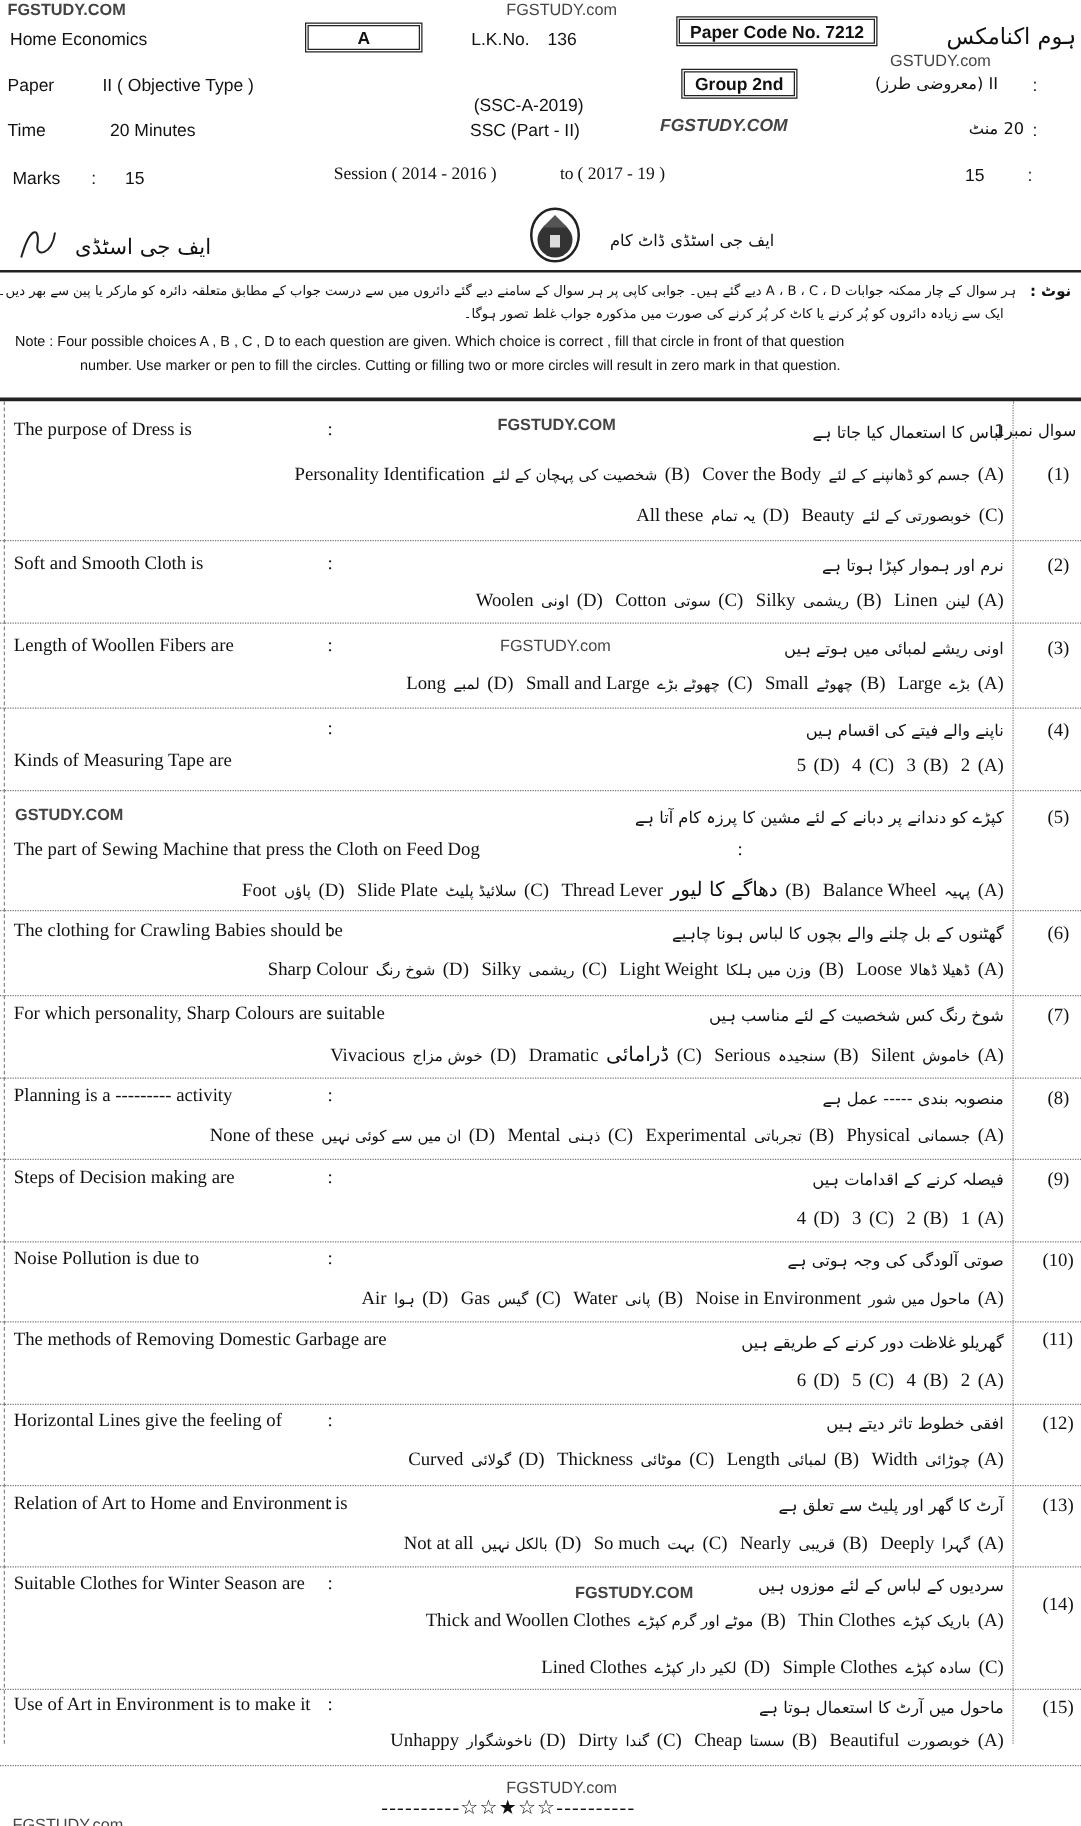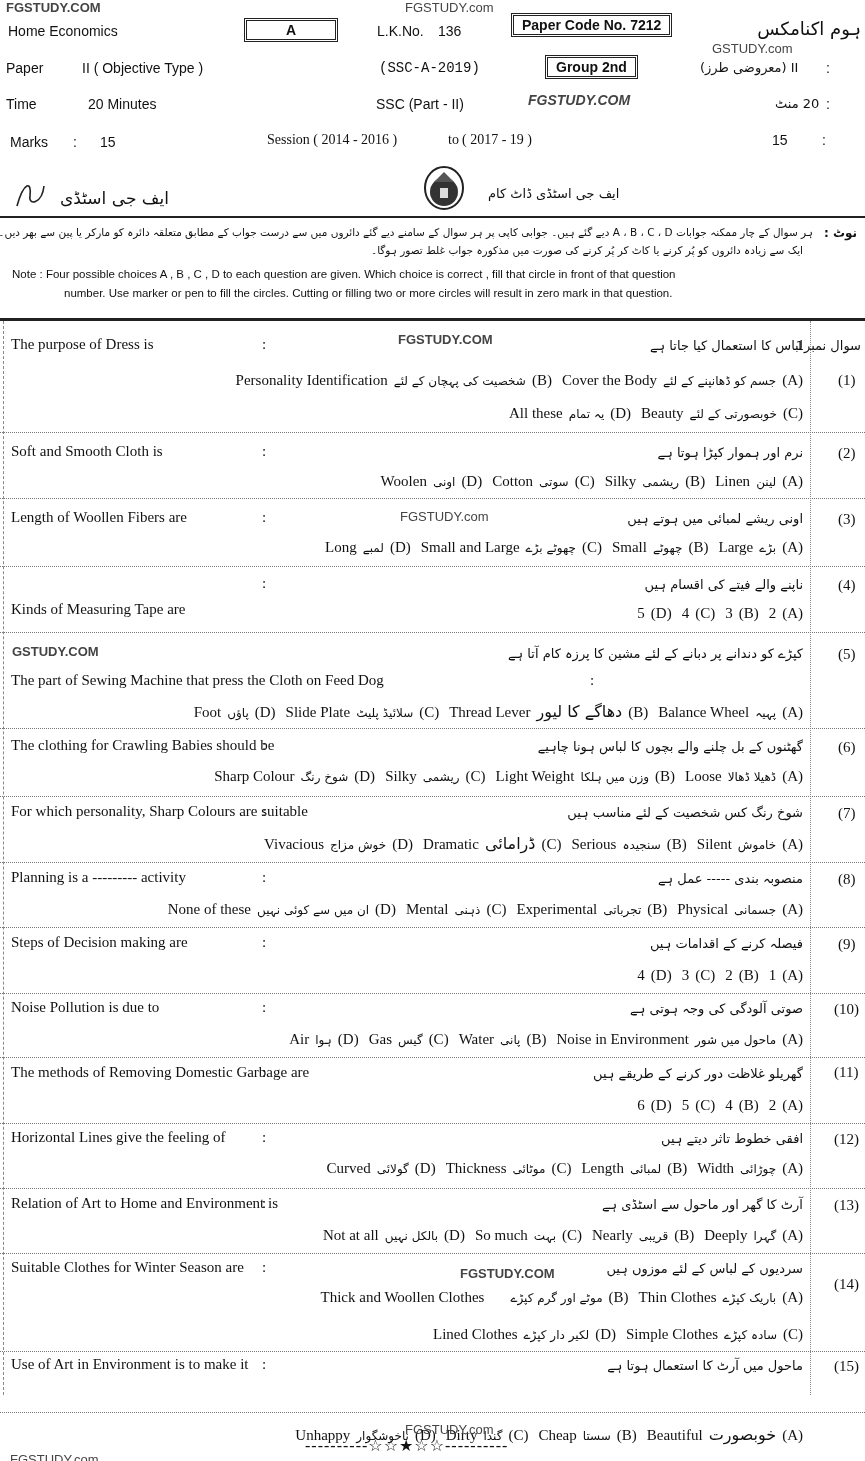--- a/index.html
+++ b/index.html
@@ -25,26 +25,26 @@
 <div class="abs wm" style="left:6px;top:0px;">FGSTUDY.COM</div>
 <div class="abs wm-thin" style="left:405px;top:0px;">FGSTUDY.com</div>
 <div class="abs wm-thin" style="left:712px;top:41px;">GSTUDY.com</div>
 <div class="abs wm" style="left:528px;top:92px;font-style:italic;font-size:14px;">FGSTUDY.COM</div>
 
 <div>
   <div class="abs hdr" style="left:8px;top:23px;">Home Economics</div>
   <div class="abs box" style="left:244px;top:18px;width:72px;text-align:center;">A</div>
   <div class="abs hdr" style="left:377px;top:23px;">L.K.No.</div>
   <div class="abs hdr" style="left:438px;top:23px;">136</div>
-  <div class="abs box" style="left:511px;top:13px;">Paper Code No. 7212</div>
+  <div class="abs box" style="left:541px;top:13px;">Paper Code No. 7212</div>
   <div class="abs urdu" style="right:4px;top:18px;font-size:18px;">ہوم اکنامکس</div>
 
   <div class="abs hdr" style="left:6px;top:60px;">Paper</div>
   <div class="abs hdr" style="left:82px;top:60px;">II ( Objective Type )</div>
-  <div class="abs hdr" style="left:379px;top:60px;font-family:Liberation Mono, monospace;">(SSC-A-2019)</div>
+  <div class="abs hdr" style="left:379px;top:76px;">(SSC-A-2019)</div>
   <div class="abs box" style="left:545px;top:55px;">Group 2nd</div>
   <div class="abs urdu" style="left:700px;top:60px;">II (معروضی طرز)</div>
   <div class="abs hdr" style="left:826px;top:60px;">:</div>
 
   <div class="abs hdr" style="left:6px;top:96px;">Time</div>
   <div class="abs hdr" style="left:88px;top:96px;">20 Minutes</div>
   <div class="abs hdr" style="left:376px;top:96px;">SSC (Part - II)</div>
   <div class="abs urdu" style="left:775px;top:96px;">20 منٹ</div>
   <div class="abs hdr" style="left:826px;top:96px;">:</div>
 
@@ -419,21 +419,21 @@
           <span>(D)</span>
           <span class="urdu" style="font-size: 12px;">گولائی</span>
           <span>Curved</span>
         </span>
       </div>
       <div class="sep" style="top: 1188px;"></div>
     </div>
     <div>
       <div class="abs q-en" style="left: 11px; top: 1195px;">Relation of Art to Home and Environment is</div>
       <div class="abs q-en" style="left: 262px; top: 1195px;">:</div>
-      <div class="abs urdu" style="right: 62px; top: 1197px; font-size: 13px;">آرٹ کا گھر اور ماحول سے اسٹڈی ہے</div>
+      <div class="abs urdu" style="right: 62px; top: 1197px; font-size: 13px;">آرٹ کا گھر اور پلیٹ سے تعلق ہے</div>
       <div class="abs qnum" style="left: 834px; top: 1197px;">(13)</div>
       <div class="abs opt" style="right: 62px; top: 1227px; display: flex; flex-direction: row-reverse; gap: 10px; align-items: baseline;">
         <span style="display: inline-flex; flex-direction: row-reverse; gap: 6px; align-items: baseline;">
           <span>(A)</span>
           <span class="urdu" style="font-size: 12px;">گہرا</span>
           <span>Deeply</span>
         </span>
         <span style="display: inline-flex; flex-direction: row-reverse; gap: 6px; align-items: baseline;">
           <span>(B)</span>
           <span class="urdu" style="font-size: 12px;">قریبی</span>
@@ -458,21 +458,21 @@
       <div class="abs urdu" style="right: 62px; top: 1261px; font-size: 13px;">سردیوں کے لباس کے لئے موزوں ہیں</div>
       <div class="abs qnum" style="left: 834px; top: 1261px; margin-top: 15px;">(14)</div>
       <div class="abs opt" style="right: 62px; top: 1289px; display: flex; flex-direction: row-reverse; gap: 10px; align-items: baseline;">
         <span style="display: inline-flex; flex-direction: row-reverse; gap: 6px; align-items: baseline;">
           <span>(A)</span>
           <span class="urdu" style="font-size: 12px;">باریک کپڑے</span>
           <span>Thin Clothes</span>
         </span>
         <span style="display: inline-flex; flex-direction: row-reverse; gap: 6px; align-items: baseline;">
           <span>(B)</span>
-          <span class="urdu" style="font-size: 12px; margin-left: 20px;">موٹے اور گرم کپڑے</span>
+          <span class="urdu" style="font-size: 12px;">موٹے اور گرم کپڑے</span>
           <span>Thick and Woollen Clothes</span>
         </span>
       </div>
       <div class="abs opt" style="right: 62px; top: 1326px; display: flex; flex-direction: row-reverse; gap: 10px; align-items: baseline;">
         <span style="display: inline-flex; flex-direction: row-reverse; gap: 6px; align-items: baseline;">
           <span>(C)</span>
           <span class="urdu" style="font-size: 12px;">سادہ کپڑے</span>
           <span>Simple Clothes</span>
         </span>
         <span style="display: inline-flex; flex-direction: row-reverse; gap: 6px; align-items: baseline;">
@@ -484,21 +484,21 @@
       <div class="sep" style="top: 1351px;"></div>
     </div>
     <div>
       <div class="abs q-en" style="left: 11px; top: 1356px;">Use of Art in Environment is to make it</div>
       <div class="abs q-en" style="left: 262px; top: 1356px;">:</div>
       <div class="abs urdu" style="right: 62px; top: 1358px; font-size: 13px;">ماحول میں آرٹ کا استعمال ہوتا ہے</div>
       <div class="abs qnum" style="left: 834px; top: 1358px;">(15)</div>
       <div class="abs opt" style="right: 62px; top: 1385px; display: flex; flex-direction: row-reverse; gap: 10px; align-items: baseline;">
         <span style="display: inline-flex; flex-direction: row-reverse; gap: 6px; align-items: baseline;">
           <span>(A)</span>
-          <span class="urdu" style="font-size: 16px; margin-top: 40px;">خوبصورت</span>
+          <span class="urdu" style="font-size: 12px;">خوبصورت</span>
           <span>Beautiful</span>
         </span>
         <span style="display: inline-flex; flex-direction: row-reverse; gap: 6px; align-items: baseline;">
           <span>(B)</span>
           <span class="urdu" style="font-size: 12px;">سستا</span>
           <span>Cheap</span>
         </span>
         <span style="display: inline-flex; flex-direction: row-reverse; gap: 6px; align-items: baseline;">
           <span>(C)</span>
           <span class="urdu" style="font-size: 12px;">گندا</span>

